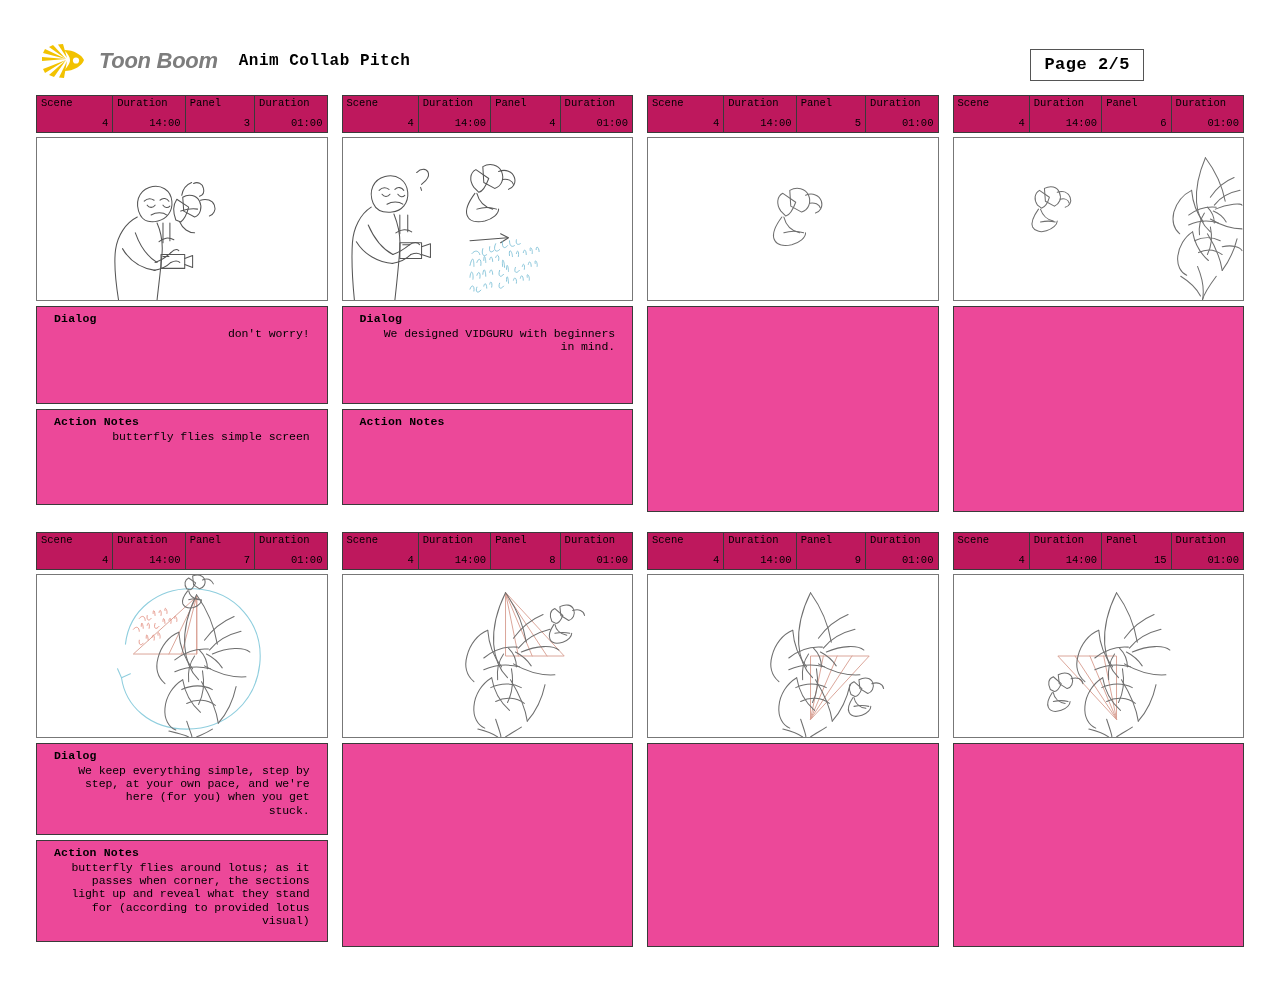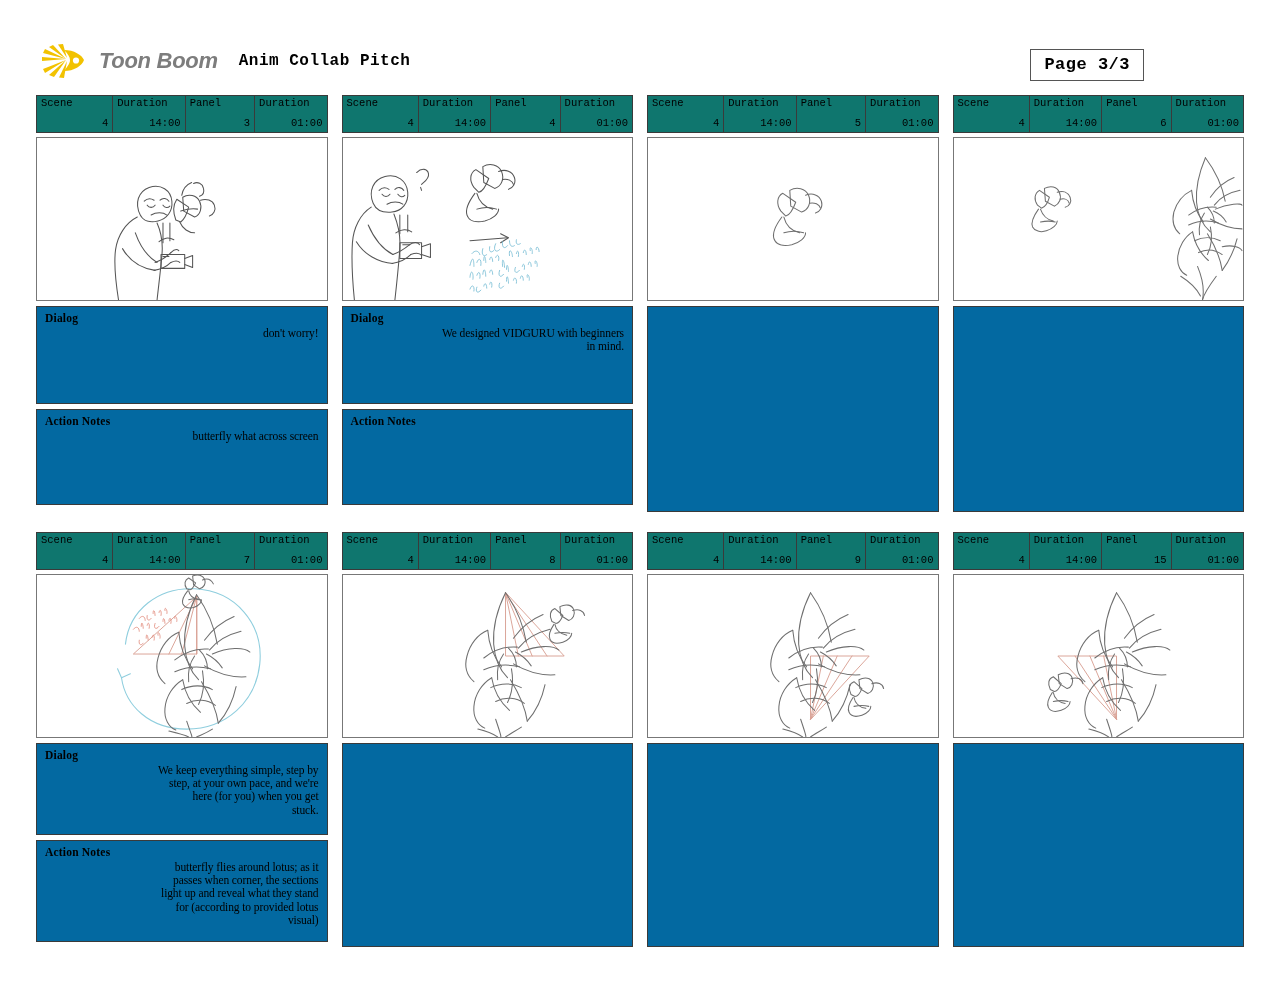--- a/index.html
+++ b/index.html
@@ -44,21 +44,21 @@
     width: 1208px;
     display: flex; flex-direction: column; gap: 20px;
   }
   .row { display: flex; gap: 14px; }
   .cell { width: 292px; display: flex; flex-direction: column; }
 
   
   .meta {
     display: flex; width: 100%;
     border: 1.4px solid #3a3a3a;
-    height: 38px; background: #0f766e;
+    height: 38px; background: #be185d;
   }
   .meta-col {
     display: flex; flex-direction: column;
     justify-content: space-between;
     padding: 1px 4px 2px;
     font-size: 10.5px; line-height: 1.25;
     color: #000; overflow: hidden;
   }
   .meta-col + .meta-col { border-left: 1.4px solid #3a3a3a; }
   .m-label { text-align: left; white-space: nowrap; }
@@ -76,24 +76,23 @@
     height: 164px;
     position: relative;
     overflow: hidden;
   }
   .art-frame svg { display: block; width: 100%; height: 100%; }
 
   
   .notes { margin-top: 5px; display: flex; flex-direction: column; gap: 5px; flex: 1; }
   .note {
     border: 1.4px solid #3a3a3a;
-    background: #0369a1;
-    padding: 4px 8px 3px;
+    background: #ec4899;
+    padding: 4px 17px 3px;
     overflow: hidden;
-    font-family: Liberation Serif, serif;
   }
   .note-title {
     font-weight: bold; font-size: 11.5px; color: #000;
     line-height: 1.35; letter-spacing: 0.2px;
   }
   .note-body {
     font-size: 11.5px; color: #000;
     line-height: 1.17; white-space: pre-wrap; letter-spacing: -0.1px; text-align: right;
   }
   .note-dialog { height: 98px; }
@@ -126,21 +125,21 @@
           <path d="M3 25 L26 16 L5 29 Z"></path>
           <path d="M9 31 L26 16 L14 33 Z"></path>
           <path d="M19 33.5 L27 17 L24 34 Z"></path>
         </g>
         <path d="M24 6 C34 6 42 11 44 16 C42 22 34 27 24 27 C28 22 30 19 30 16 C30 13 28 10 24 6 Z" fill="#f2c200"></path>
         <circle cx="36" cy="16.5" r="3.1" fill="#ffffff"></circle>
       </svg>
       <span class="tb-word">Toon Boom</span>
       <span class="doc-title">Anim Collab Pitch</span>
     </div>
-    <div class="page-badge">Page 3/3</div>
+    <div class="page-badge">Page 2/5</div>
   </div>
 
   <div class="grid">
 
     <div class="row">
 
       <div class="cell">
         <div class="meta">
           <div class="meta-col c-scene">
             <span class="m-label">Scene</span>
@@ -192,21 +191,21 @@
             </g>
           </svg>
         </div>
         <div class="notes">
           <div class="note note-dialog">
             <div class="note-title">Dialog</div>
             <div class="note-body">don't worry!</div>
           </div>
           <div class="note note-action">
             <div class="note-title">Action Notes</div>
-            <div class="note-body">butterfly what across screen</div>
+            <div class="note-body">butterfly flies simple screen</div>
           </div>
         </div>
       </div>
 
       <div class="cell">
         <div class="meta">
           <div class="meta-col c-scene">
             <span class="m-label">Scene</span>
             <span class="m-value">4</span>
           </div>

